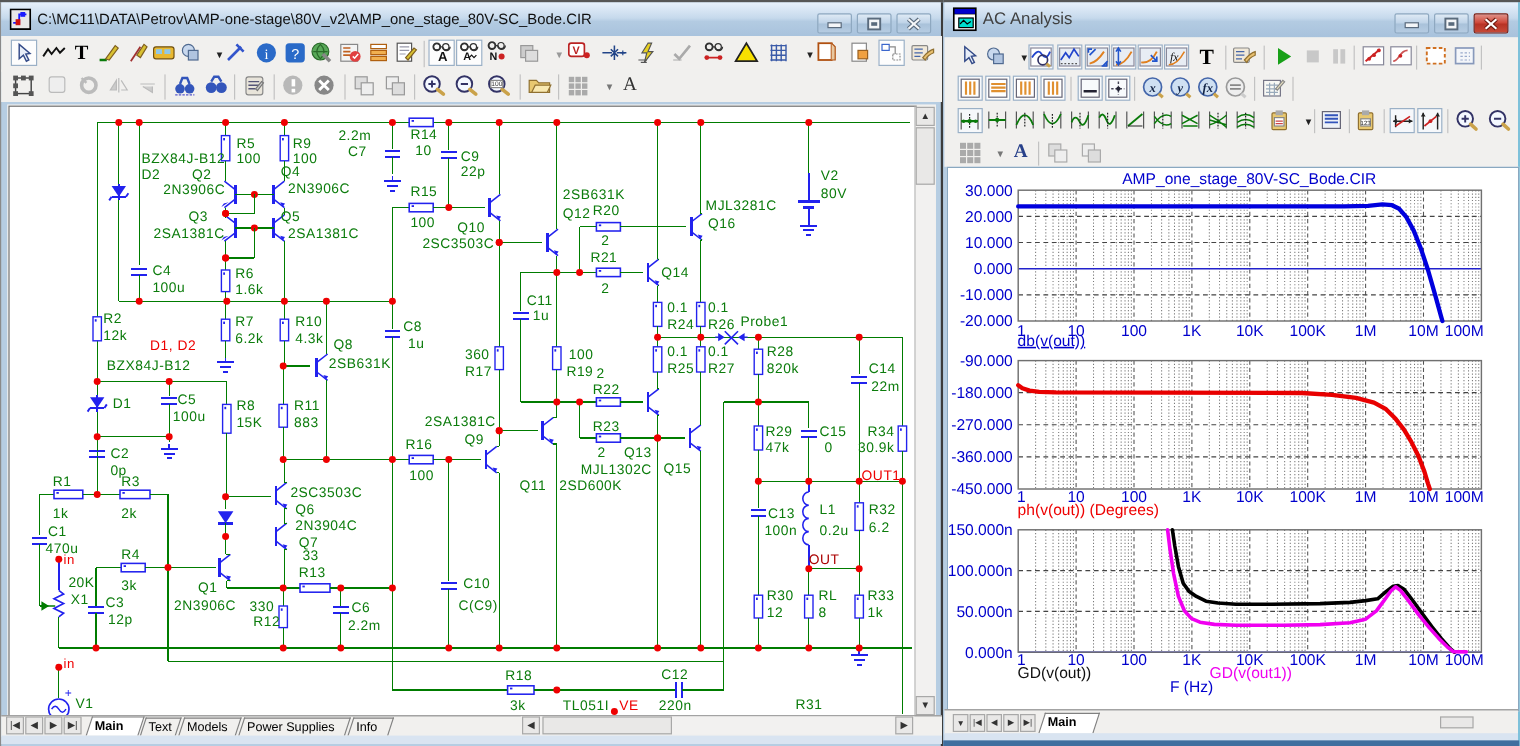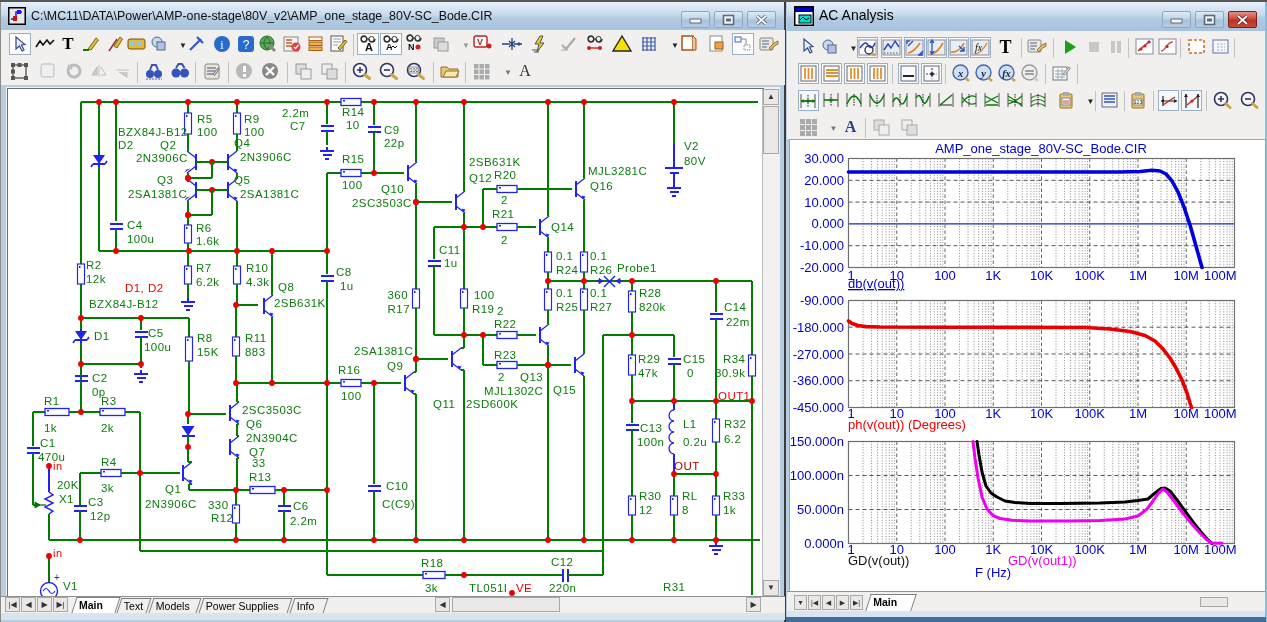--- a/index.html
+++ b/index.html
@@ -30,21 +30,21 @@
   <div class="abs" style="left:784px;top:2px;width:2px;height:620px;background:#3c3c3c;"></div>
   <div class="tbar" style="left:1px;top:2px;width:783px;height:29px;"></div>
 
   <svg class="abs" style="left:8px;top:7px" width="18" height="18">
     <rect x="0" y="0" width="18" height="18" fill="#000"></rect>
     <rect x="1.5" y="1.5" width="15" height="15" fill="#e8e8e8"></rect>
     <path d="M3 12 L8 12 L8 5 L14 5" stroke="#1a1aff" stroke-width="1.5" fill="none"></path>
     <rect x="5" y="9" width="4" height="5" fill="#d01010"></rect>
     <rect x="9" y="3" width="4" height="4" fill="#1a1aff"></rect>
   </svg>
-  <div class="abs" style="left:31px;top:9px;font-size:12.4px;color:#101010;">C:\MC11\DATA\Power\AMP-one-stage\80V_v2\AMP_one_stage_80V-SC_Bode.CIR</div>
+  <div class="abs" style="left:31px;top:9px;font-size:12.4px;color:#101010;">C:\MC11\DATA\Petrov\AMP-one-stage\80V_v2\AMP_one_stage_80V-SC_Bode.CIR</div>
   <div class="tbtn" style="left:681px;top:11px;">
       <svg width="27" height="15" style="position:absolute;left:0;top:0">
         <rect x="8" y="7" width="11" height="4" fill="#f4f6f8" stroke="#5a6b7d" stroke-width="1"></rect>
       </svg>
     </div>
   <div class="tbtn" style="left:714px;top:11px;">
       <svg width="27" height="15" style="position:absolute;left:0;top:0">
         <rect x="8.5" y="3.5" width="10" height="9" fill="#f4f6f8" stroke="#5a6b7d" stroke-width="1.6"></rect>
         <rect x="11" y="6.5" width="5" height="3" fill="#5a6b7d"></rect>
       </svg>
@@ -938,21 +938,21 @@
   <div class="abs" style="left:0;top:0;width:481px;height:2px;background:#565656;"></div>
   <div class="abs" style="left:479px;top:2px;width:2px;height:620px;background:#7ec1da;"></div>
   <div class="tbar" style="left:1px;top:2px;width:478px;height:29px;"></div>
   <svg class="abs" style="left:8px;top:6px" width="20" height="20">
     <rect x="0" y="0" width="20" height="20" fill="#000"></rect>
     <rect x="1.5" y="1.5" width="17" height="4" fill="#0000cc"></rect>
     <rect x="1.5" y="6" width="17" height="12.5" fill="#fff"></rect>
     <rect x="5" y="9" width="12" height="8" fill="#00e0d0" stroke="#000"></rect>
     <path d="M6 14 L9 11 L12 14 L15 12" stroke="#000" fill="none"></path>
   </svg>
-  <div class="abs" style="left:33px;top:7px;font-size:14px;color:#000000;">AC Analysis</div>
+  <div class="abs" style="left:33px;top:7px;font-size:14px;color:#404040;">AC Analysis</div>
   <div class="tbtn" style="left:376px;top:11px;">
       <svg width="27" height="15" style="position:absolute;left:0;top:0">
         <rect x="8" y="7" width="11" height="4" fill="#f4f6f8" stroke="#5a6b7d" stroke-width="1"></rect>
       </svg>
     </div>
   <div class="tbtn" style="left:409px;top:11px;">
       <svg width="27" height="15" style="position:absolute;left:0;top:0">
         <rect x="8.5" y="3.5" width="10" height="9" fill="#f4f6f8" stroke="#5a6b7d" stroke-width="1.6"></rect>
         <rect x="11" y="6.5" width="5" height="3" fill="#5a6b7d"></rect>
       </svg>

